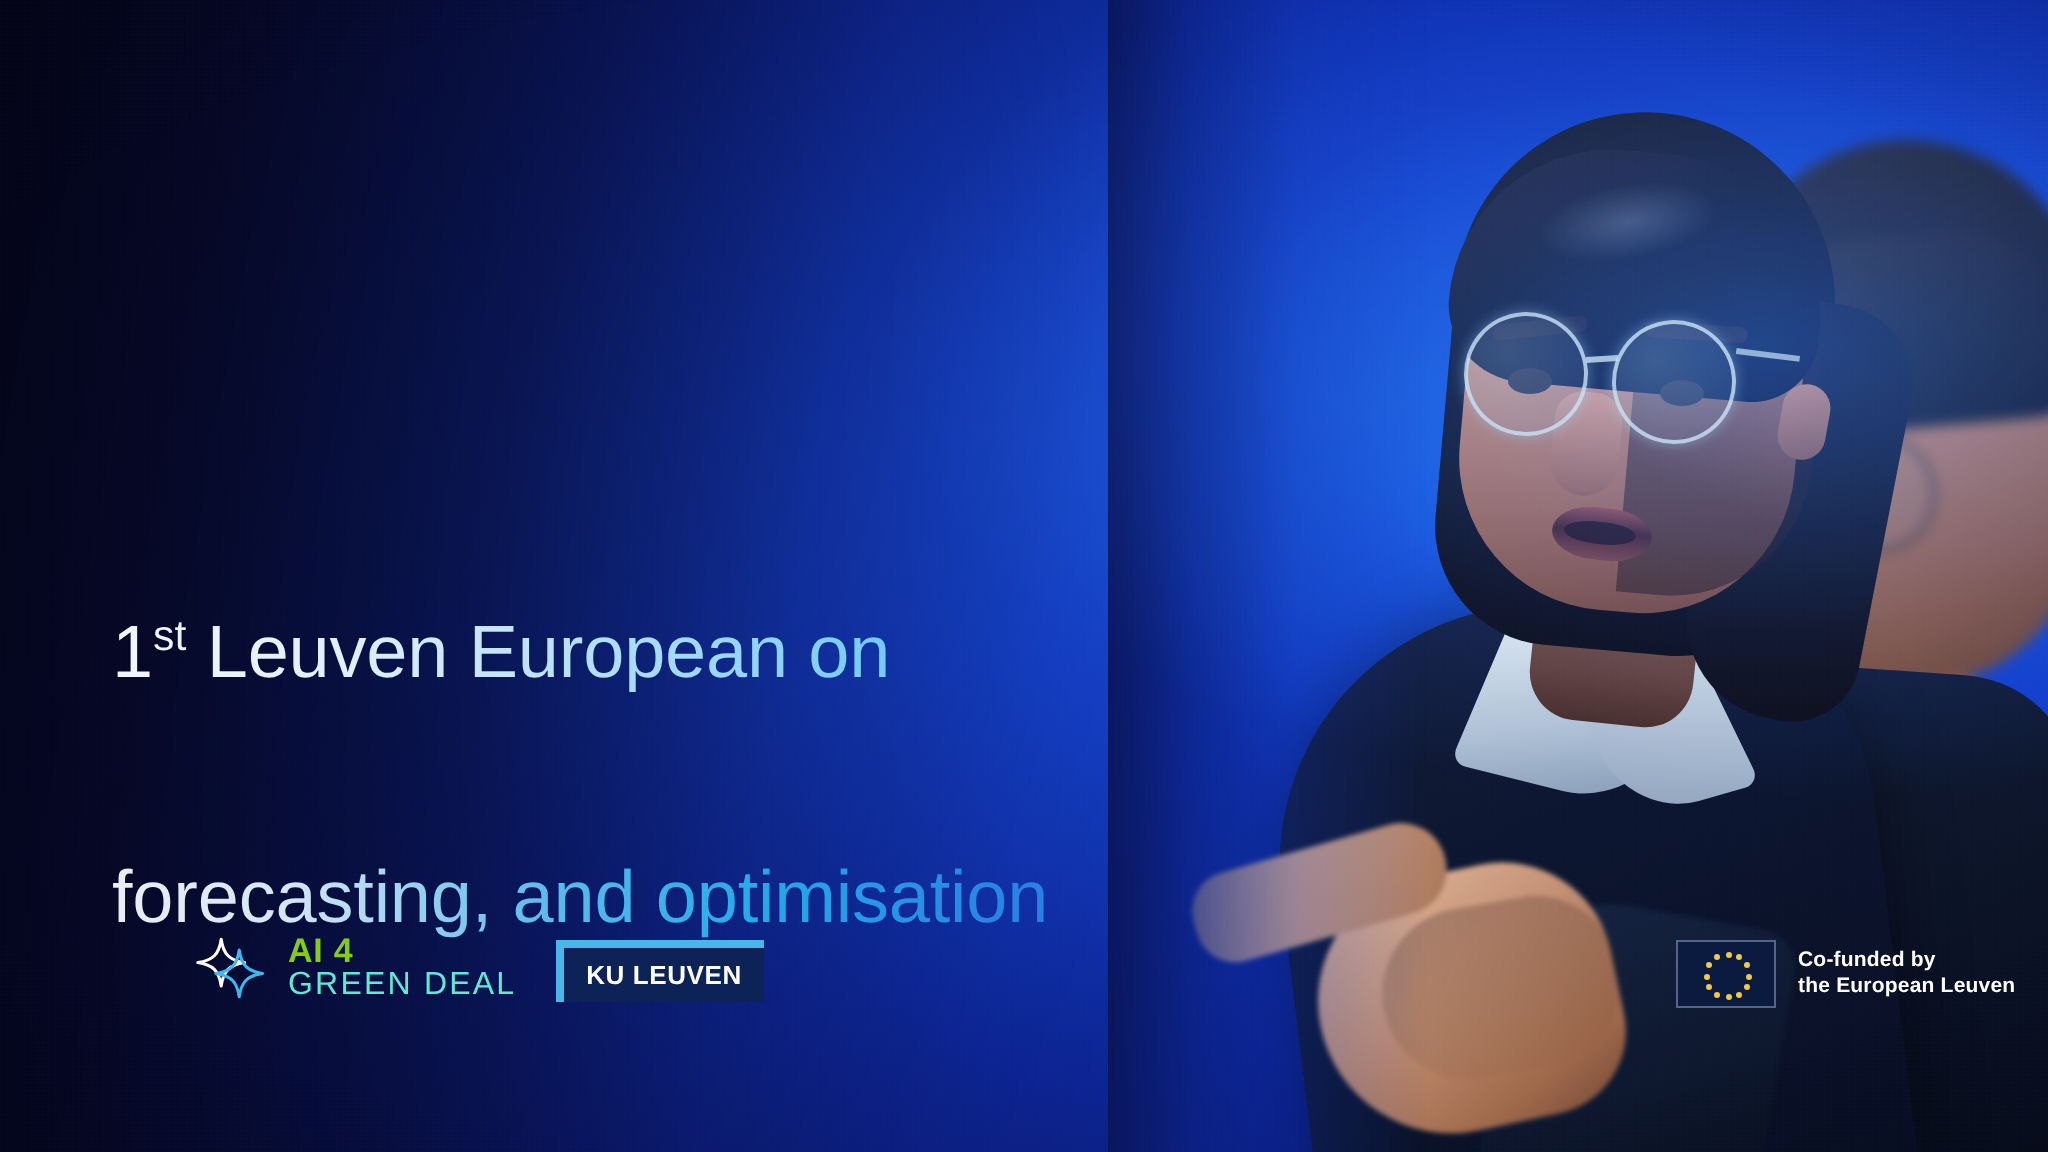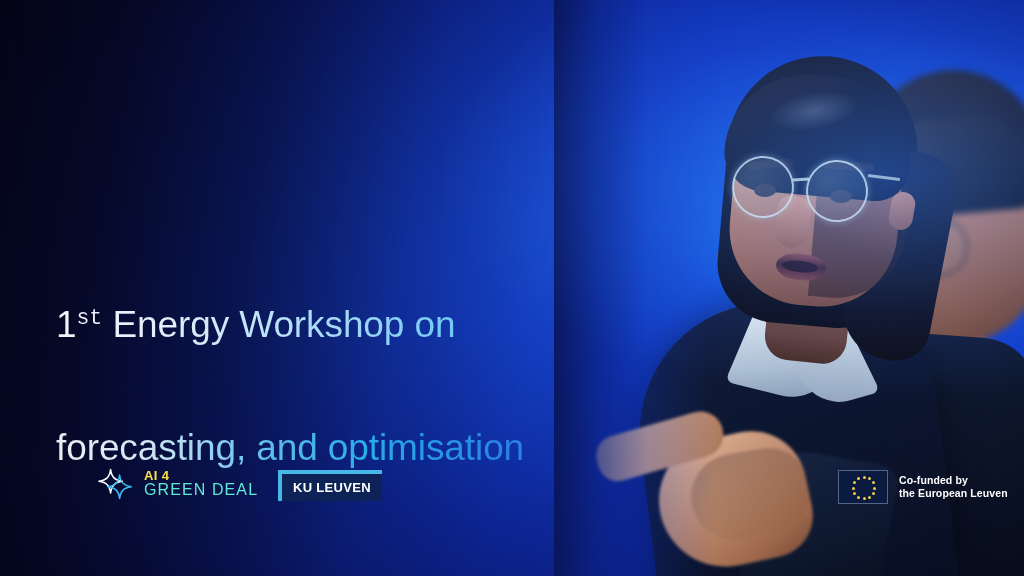--- a/index.html
+++ b/index.html
@@ -333,30 +333,30 @@
   .hl-line.l2{
     background:linear-gradient(90deg,#f4f8fc 0%,#d7ecfb 16%,#74cbf4 40%,#2fb3f0 56%,#2a8ae6 74%,#2f6fd6 92%,#3566cf 100%);
     -webkit-background-clip:text; background-clip:text; color:transparent;
     opacity:.97;
   }
   .hl-line.l3{
     background:linear-gradient(90deg,#f4f8fc 0%,#dcf0fc 14%,#5ec3f3 34%,#27b0ef 50%,#2a8ce8 68%,#3070d8 86%,#3a6bd2 100%);
     -webkit-background-clip:text; background-clip:text; color:transparent;
     opacity:.96;
   }
-  .sup{ font-size:.58em; vertical-align:super; letter-spacing:0;font-family:Liberation Mono, monospace; }
+  .sup{ font-size:.58em; vertical-align:super; letter-spacing:0; }
 
   
   .logo-ai{
     position:absolute; left:98px; top:466px;
     display:flex; align-items:center; gap:10px;
   }
   .ai-mark{ width:36px; height:36px; display:block; }
   .ai-text{ line-height:1.06; }
-  .ai-l1{ font-size:13px; font-weight:700; color:#fde047; letter-spacing:.4px; }
+  .ai-l1{ font-size:17px; font-weight:700; color:#84cc16; letter-spacing:.4px; }
   .ai-l2{ font-size:16px; font-weight:400; color:#5eead4; letter-spacing:1.1px; }
 
   .logo-ku{
     position:absolute; left:278px; top:470px;
     width:124px; height:31px;
   }
   .ku-box{
     position:absolute; left:4px; top:4px;
     width:100px; height:27px;
     background:#0d2357;
@@ -450,21 +450,21 @@
     <div class="photo-tint"></div>
     <div class="photo-blend"></div>
   </div>
 
   <div class="bg-dark-left"></div>
   <div class="bg-glow"></div>
   <div class="bg-vignette"></div>
   <div class="bg-noise"></div>
 
   <h1 class="headline">
-    <span class="hl-line l1"><span>1</span><span class="sup">st</span><span> Energy Workshop on</span></span>
+    <span class="hl-line l1"><span>1</span><span class="sup">st</span><span> Leuven European on</span></span>
     <span class="hl-line l3">forecasting, and optimisation</span>
   </h1>
 
   <div class="logo-ai">
     <svg class="ai-mark" viewBox="0 0 40 40">
       <path d="M14 4 C15.2 12.4 18.6 15.8 27 17 C18.6 18.2 15.2 21.6 14 30 C12.8 21.6 9.4 18.2 1 17 C9.4 15.8 12.8 12.4 14 4 Z" fill="none" stroke="#ffffff" stroke-width="1.7" stroke-linejoin="round"></path>
       <path d="M24 10 C25.2 18.4 28.6 21.8 37 23 C28.6 24.2 25.2 27.6 24 36 C22.8 27.6 19.4 24.2 11 23 C19.4 21.8 22.8 18.4 24 10 Z" fill="none" stroke="#3fb8f0" stroke-width="1.7" stroke-linejoin="round"></path>
     </svg>
     <div class="ai-text">
       <div class="ai-l1">AI 4</div>

